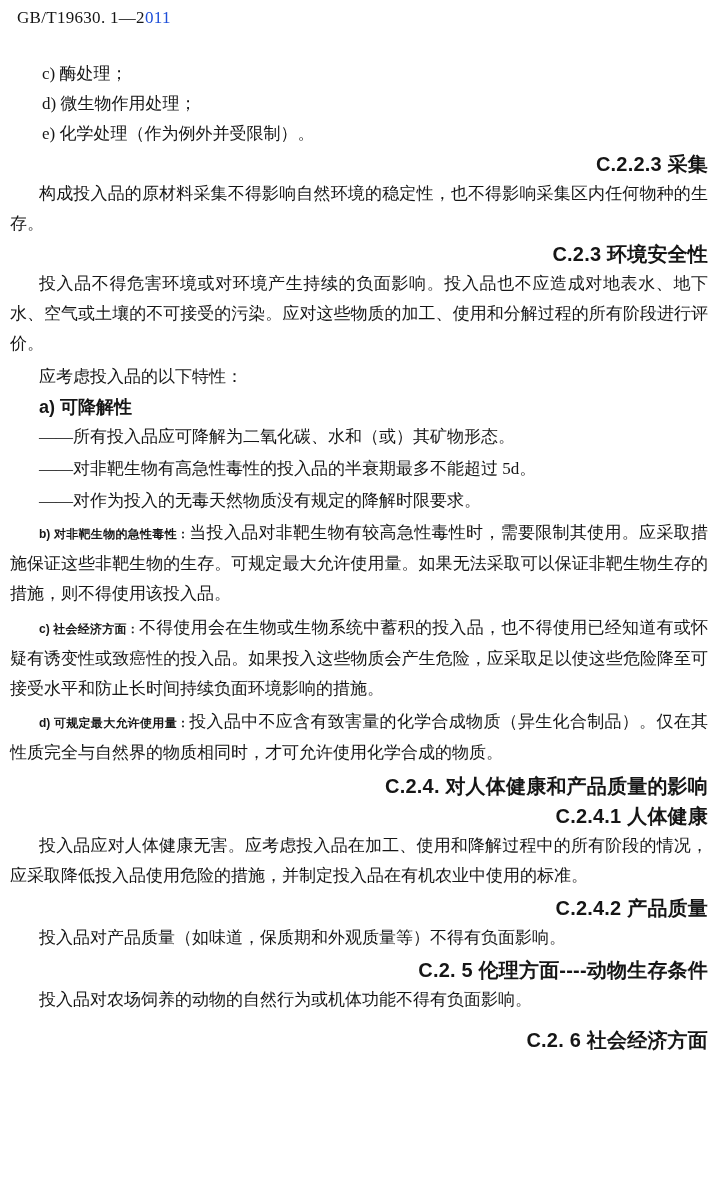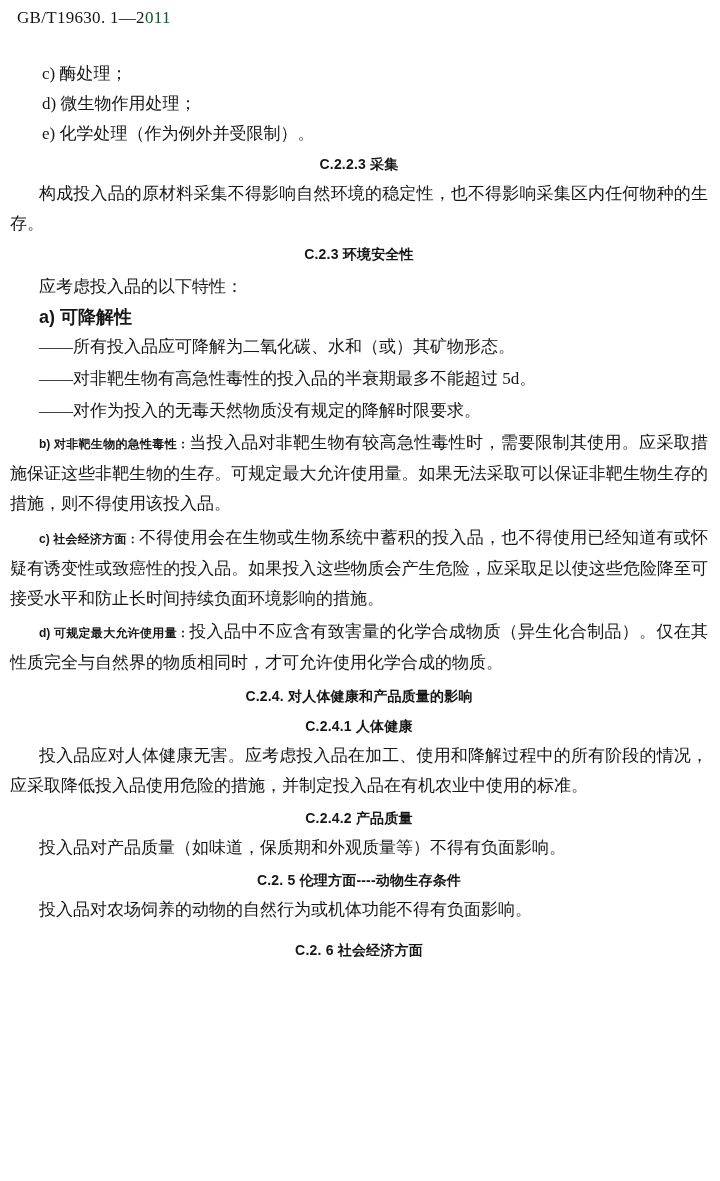--- a/index.html
+++ b/index.html
@@ -16,36 +16,36 @@
     padding: 8px 12px 0 10px;
     box-sizing: border-box;
   }
   .doc-header {
     font-size: 17px;
     line-height: 20px;
     margin-left: 7px;
     letter-spacing: 0.3px;
     white-space: nowrap;
   }
-  .doc-header .red { color: #14532d; }
+  .doc-header .red { color: #1d4ed8; }
   .content {
     margin-top: 31px;
     font-size: 17px;
     line-height: 30px;
     text-align: justify;
   }
   .content p { margin: 0; }
   .para { text-indent: 29px; }
   .list-item { padding-left: 32px; text-align: left; }
   .dash-item { text-indent: 29px; text-align: left; }
   .heading {
     font-family: "Liberation Sans", "DejaVu Sans", sans-serif;
     font-weight: bold;
-    font-size: 14px;
-    text-align: center;
+    font-size: 20px;
+    text-align: right;
     letter-spacing: 0.2px;
   }
   .subhead {
     font-family: "Liberation Sans", "DejaVu Sans", sans-serif;
     font-weight: bold;
     font-size: 18px;
     text-indent: 29px;
     text-align: left;
   }
   .lead-label {
@@ -73,20 +73,21 @@
     <span>GB/T19630. 1—2</span><span class="red">011</span>
   </div>
 
   <div class="content">
     <p class="list-item">c) 酶处理；</p>
     <p class="list-item">d) 微生物作用处理；</p>
     <p class="list-item">e) 化学处理（作为例外并受限制）。</p>
     <p class="heading">C.2.2.3 采集</p>
     <p class="para">构成投入品的原材料采集不得影响自然环境的稳定性，也不得影响采集区内任何物种的生存。</p>
     <p class="heading">C.2.3 环境安全性</p>
+    <p class="para">投入品不得危害环境或对环境产生持续的负面影响。投入品也不应造成对地表水、地下水、空气或土壤的不可接受的污染。应对这些物质的加工、使用和分解过程的所有阶段进行评价。</p>
     <p class="para mt3">应考虑投入品的以下特性：</p>
     <p class="subhead">a) 可降解性</p>
     <p class="dash-item">——所有投入品应可降解为二氧化碳、水和（或）其矿物形态。</p>
     <p class="dash-item mt2">——对非靶生物有高急性毒性的投入品的半衰期最多不能超过 5d。</p>
     <p class="dash-item mt2">——对作为投入的无毒天然物质没有规定的降解时限要求。</p>
     <p class="para mt2"><b class="lead-label">b) 对非靶生物的急性毒性：</b><span>当投入品对非靶生物有较高急性毒性时，需要限制其使用。应采取措施保证这些非靶生物的生存。可规定最大允许使用量。如果无法采取可以保证非靶生物生存的措施，则不得使用该投入品。</span></p>
     <p class="para mt4"><b class="lead-label">c) 社会经济方面：</b><span>不得使用会在生物或生物系统中蓄积的投入品，也不得使用已经知道有或怀疑有诱变性或致癌性的投入品。如果投入这些物质会产生危险，应采取足以使这些危险降至可接受水平和防止长时间持续负面环境影响的措施。</span></p>
     <p class="para mt3"><b class="lead-label">d) 可规定最大允许使用量：</b><span>投入品中不应含有致害量的化学合成物质（异生化合制品）。仅在其性质完全与自然界的物质相同时，才可允许使用化学合成的物质。</span></p>
     <p class="heading mt3">C.2.4. 对人体健康和产品质量的影响</p>
     <p class="heading">C.2.4.1 人体健康</p>

